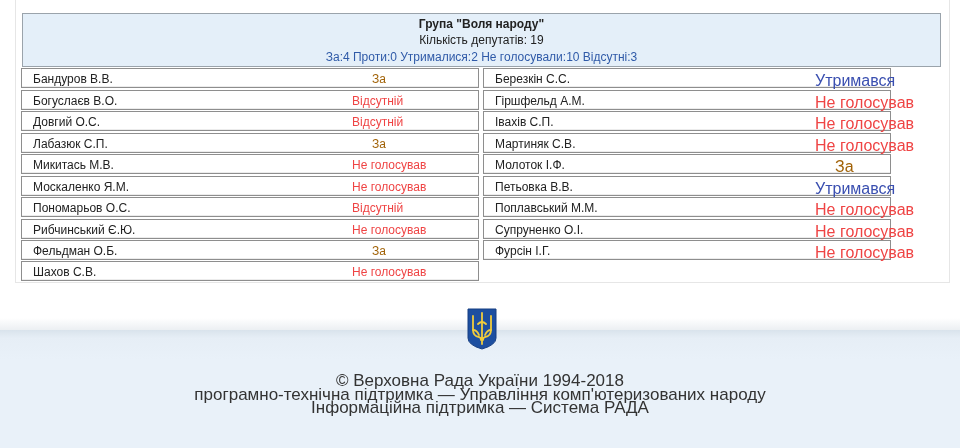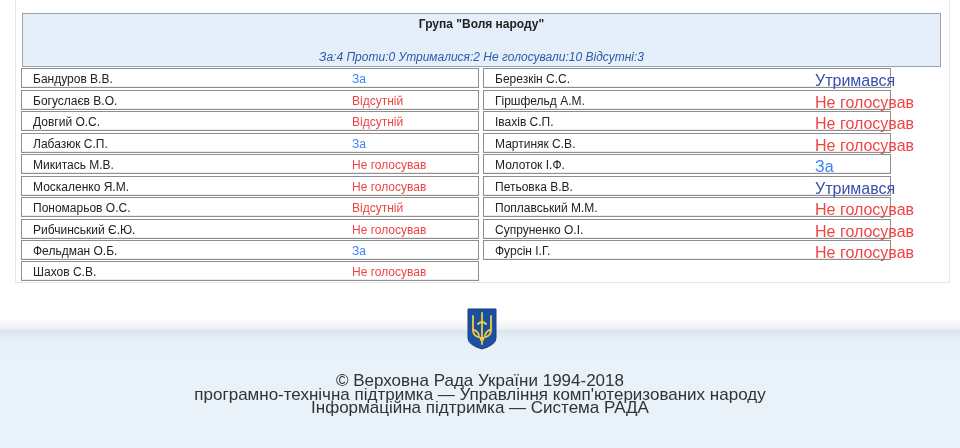--- a/index.html
+++ b/index.html
@@ -15,52 +15,53 @@
     border: 1px solid #e6e6e6; border-top: none; background: #fff;
     box-sizing: border-box;
   }
   .group-header {
     position: absolute; left: 22px; top: 13px; width: 919px; height: 54px;
     background: #e4eff9; border: 1px solid #9aa3ab; box-sizing: border-box;
     text-align: center;
   }
   .group-title { position: absolute; left: 0; right: 0; top: 3px; font-weight: bold; font-size: 12px; color: #222; }
   .group-count { position: absolute; left: 0; right: 0; top: 19px; font-size: 12px; color: #222; }
-  .group-summary { position: absolute; left: 0; right: 0; top: 36px; font-size: 12px; color: #2f5aa8; font-style: italic; }
+  .group-summary { position: absolute; left: 0; right: 0; top: 36px; font-size: 12px; color: #2f5aa8; }
   .row {
     position: absolute; height: 20px; box-sizing: border-box;
     border: 1px solid #8e8e8e; background: #fff;
     box-shadow: inset 0 -1px 0 #ececec;
   }
   .row.left { left: 21px; width: 458px; }
   .row.right { left: 483px; width: 408px; }
   .row .name { position: absolute; left: 11px; top: 3px; font-size: 12px; color: #222; white-space: nowrap; }
   .row.left .vote { position: absolute; left: 330px; top: 3px; font-size: 12px; white-space: nowrap; }
   .row.right .vote { position: absolute; left: 331px; top: 3px; font-size: 16px; white-space: nowrap; }
-  .vote.for { color: #3b82f6; }
+  .vote.for { color: #a16207; margin-left: 20px; }
   .vote.abstain { color: #3a4fb0; }
   .vote.absent, .vote.novote { color: #ef4444; }
   .footer {
     position: absolute; left: 0; top: 330px; width: 960px; height: 118px;
     background: linear-gradient(#d9e3ec 0px, #e6eef6 8px, #e9f1f9 30px, #e9f1f9 118px);
   }
   .footer-shadow {
     position: absolute; left: 0; top: 318px; width: 960px; height: 14px;
     background: linear-gradient(rgba(255,255,255,0), rgba(210,218,226,0.5));
   }
   .emblem { position: absolute; left: 467px; top: 308px; width: 30px; height: 42px; }
   .footer-line { position: absolute; left: 0; width: 960px; text-align: center; font-size: 17px; color: #333; }
 </style>
 </head>
 <body>
 
 <div class="panel"></div>
 
 <div class="group-header">
   <div class="group-title">Група "Воля народу"</div>
+  <div class="group-count">Кількість депутатів: 19</div>
   <div class="group-summary">За:4 Проти:0 Утрималися:2 Не голосували:10 Відсутні:3</div>
 </div>
 
 <div class="row left" style="top:68px">
   <span class="name">Бандуров В.В.</span>
   <span class="vote for">За</span>
 </div>
 <div class="row left" style="top:90px">
   <span class="name">Богуслаєв В.О.</span>
   <span class="vote absent">Відсутній</span>

